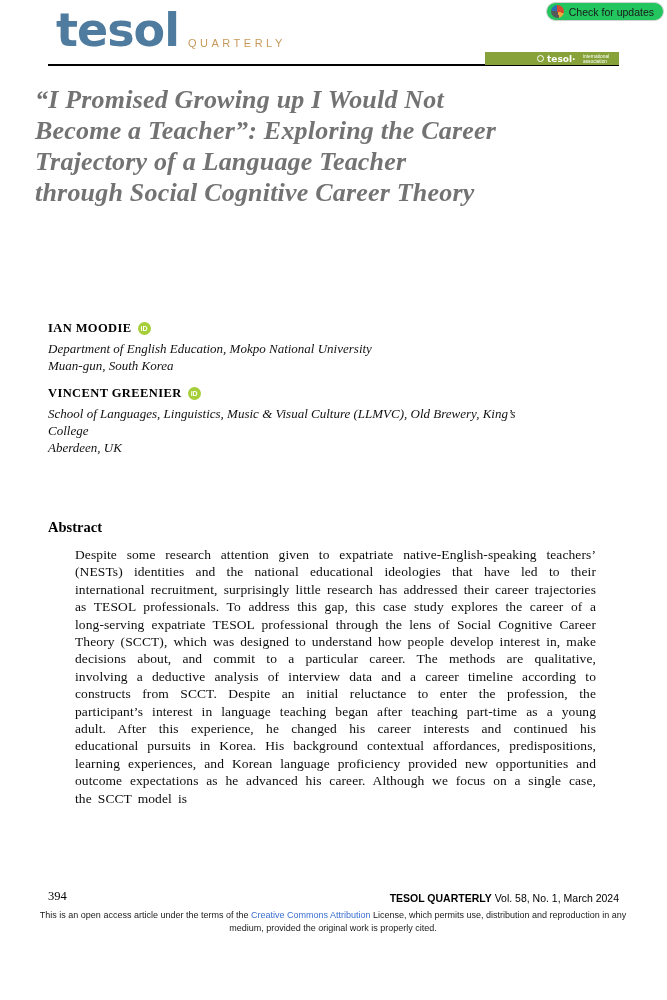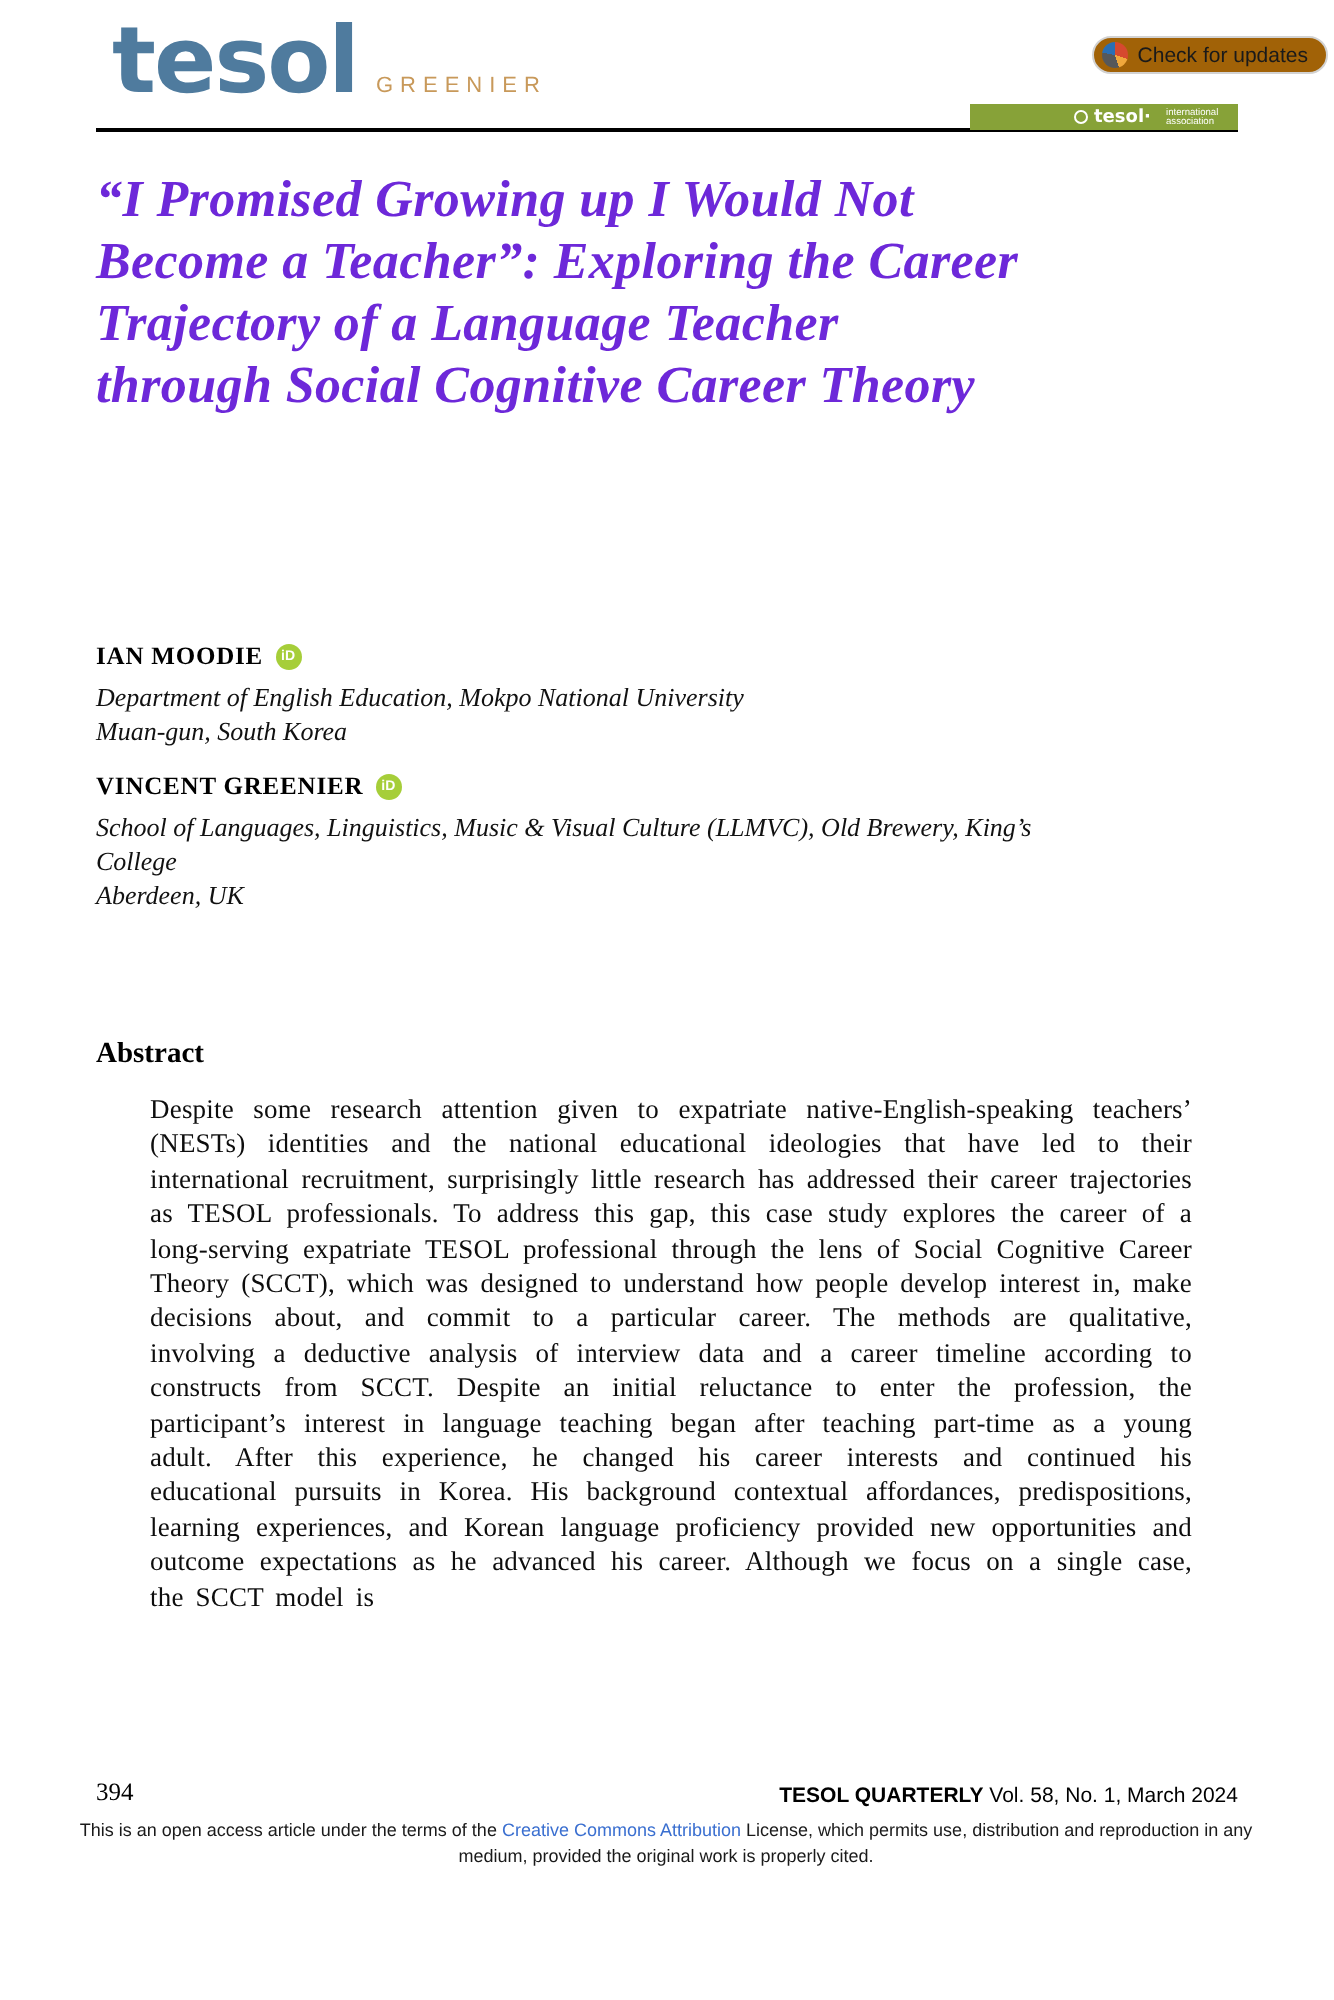--- a/index.html
+++ b/index.html
@@ -1,22 +1,22 @@
 <!DOCTYPE html>
 <html><head>
 <meta charset="utf-8">
 <style>
   * { margin:0; padding:0; box-sizing:border-box; }
   html,body { width:667px; background:#ffffff; }
   body { font-family:"Liberation Serif", serif; color:#111; }
   .page { position:relative; width:667px; height:1000px; background:#ffffff; overflow:hidden; }
 
   
-  .crossmark { position:absolute; top:18px; right:3px; display:flex; align-items:center; gap:5px;
-               background:#a16207; border:1px solid #d2d2d2; border-radius:10px; padding:2px 9px 2px 4px;
+  .crossmark { position:absolute; top:2px; right:3px; display:flex; align-items:center; gap:5px;
+               background:#22c55e; border:1px solid #d2d2d2; border-radius:10px; padding:2px 9px 2px 4px;
                font-family:"Liberation Sans", sans-serif; font-size:10.5px; color:#1a1a1a; cursor:pointer;justify-content:center; }
   .crossmark-icon { width:13px; height:13px; border-radius:50%;
                background: conic-gradient(#d6492f 0 30%, #f0a83c 30% 45%, #56585a 45% 78%, #2a6fb4 78% 100%); }
 
   
   .masthead-logo { position:absolute; left:56px; top:4px; font-family:"DejaVu Sans", sans-serif;
                font-weight:bold; font-size:46px; line-height:52px; letter-spacing:-1px; color:#4f7b9e; }
   .quarterly { position:absolute; left:188px; top:37px; font-family:"Liberation Sans", sans-serif;
                font-size:11px; letter-spacing:3.5px; color:#c8995a; }
   .rule { position:absolute; left:48px; top:64px; width:571px; height:2px; background:#000; }
@@ -24,22 +24,22 @@
   .assoc-badge { position:absolute; right:48px; top:52px; height:13px; width:134px;
                background:#87a238; display:flex; align-items:center; padding:0 4px; gap:4px; }
   .assoc-logo { display:flex; align-items:center; gap:3px;padding-left:48px; }
   .assoc-dot { width:7px; height:7px; border:1.4px solid #fff; border-radius:50%; display:inline-block; }
   .assoc-logo-text { color:#fff; font-family:"DejaVu Sans", sans-serif; font-weight:bold; font-size:9px; }
   .assoc-divider { width:1px; height:9px; background:#ffffff; opacity:.8; }
   .assoc-lines { display:flex; flex-direction:column; color:#fff; font-family:"Liberation Sans", sans-serif;
                font-size:6px; line-height:6px; transform:scale(.8); transform-origin:left center; white-space:nowrap; }
 
   
-  .article-title { position:absolute; left:48px; top:84px; width:462px;
-               font-style:italic; font-weight:bold; font-size:26px; line-height:31px; color:#6d28d9;
+  .article-title { position:absolute; left:35px; top:84px; width:462px;
+               font-style:italic; font-weight:bold; font-size:26px; line-height:31px; color:#737373;
                letter-spacing:.2px; }
 
   
   .authors { position:absolute; left:48px; top:299px; width:505px;margin-top:22px; }
   .author-block { margin-bottom:12px; }
   .author-name-row { display:flex; align-items:center; gap:6px; margin-bottom:4px; }
   .author-name { font-size:12.5px; font-weight:bold; letter-spacing:.4px; color:#000; }
   .orcid-icon { width:13px; height:13px; border-radius:50%; background:#a6ce39; color:#fff;
                font-family:"Liberation Sans", sans-serif; font-size:7px; font-weight:bold;
                display:inline-flex; align-items:center; justify-content:center; cursor:pointer; }
@@ -67,21 +67,21 @@
 <body>
 
 <div class="page">
 
   <div class="crossmark">
     <span class="crossmark-icon"></span>
     <span>Check for updates</span>
   </div>
 
   <div class="masthead-logo">tesol</div>
-  <div class="quarterly">GREENIER</div>
+  <div class="quarterly">QUARTERLY</div>
   <div class="rule"></div>
 
   <div class="assoc-badge">
     <span class="assoc-logo">
       <span class="assoc-dot"></span>
       <span class="assoc-logo-text">tesol·</span>
     </span>
     <span class="assoc-divider"></span>
     <span class="assoc-lines">
       <span>international</span>

